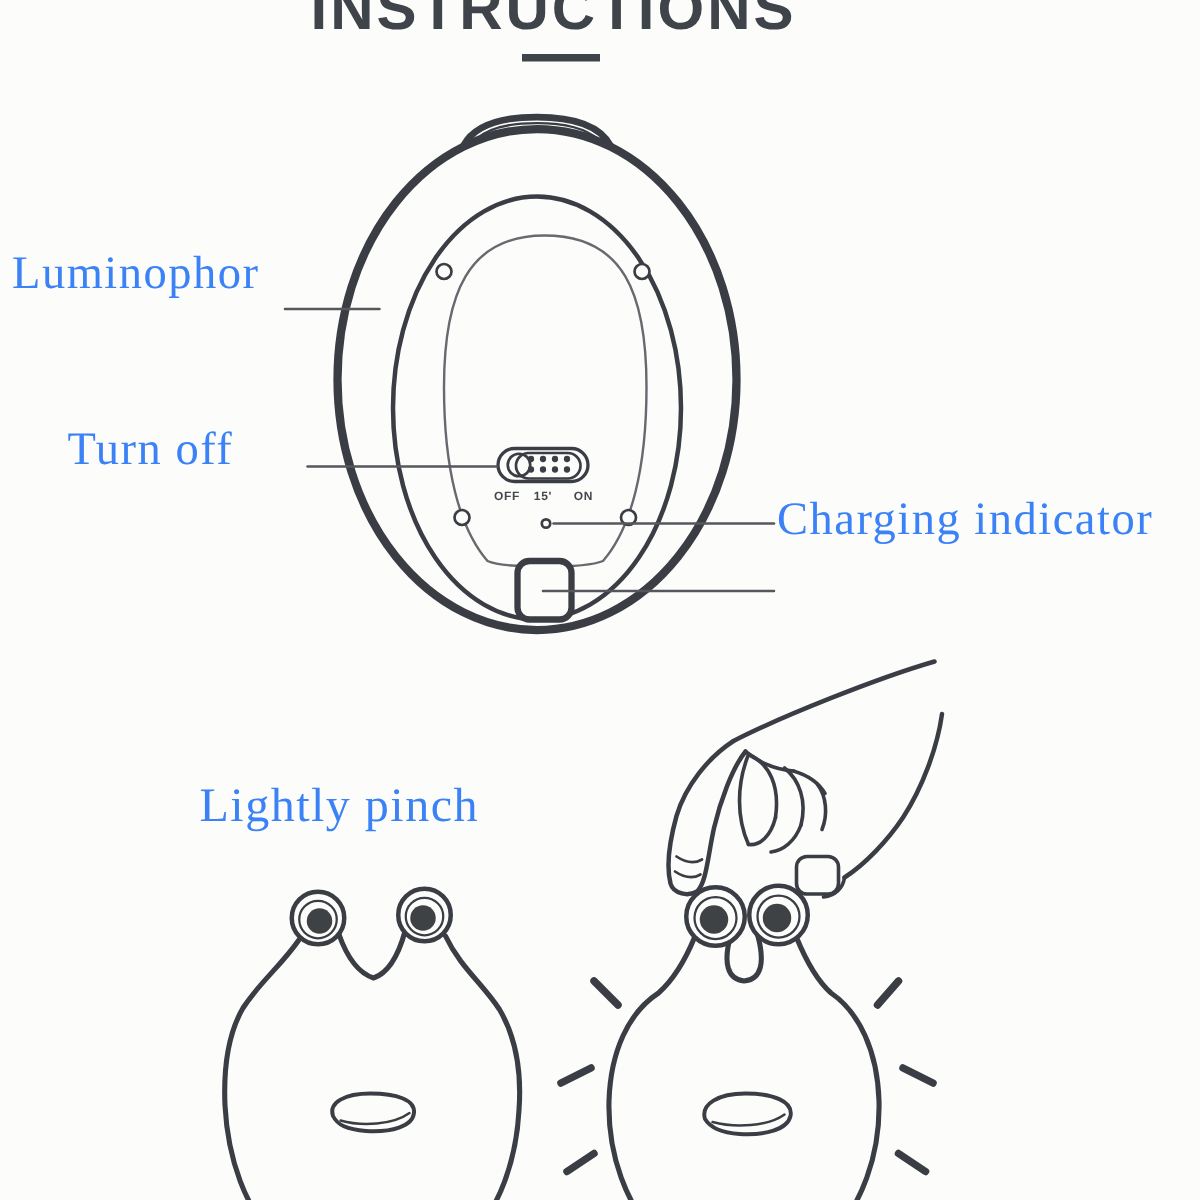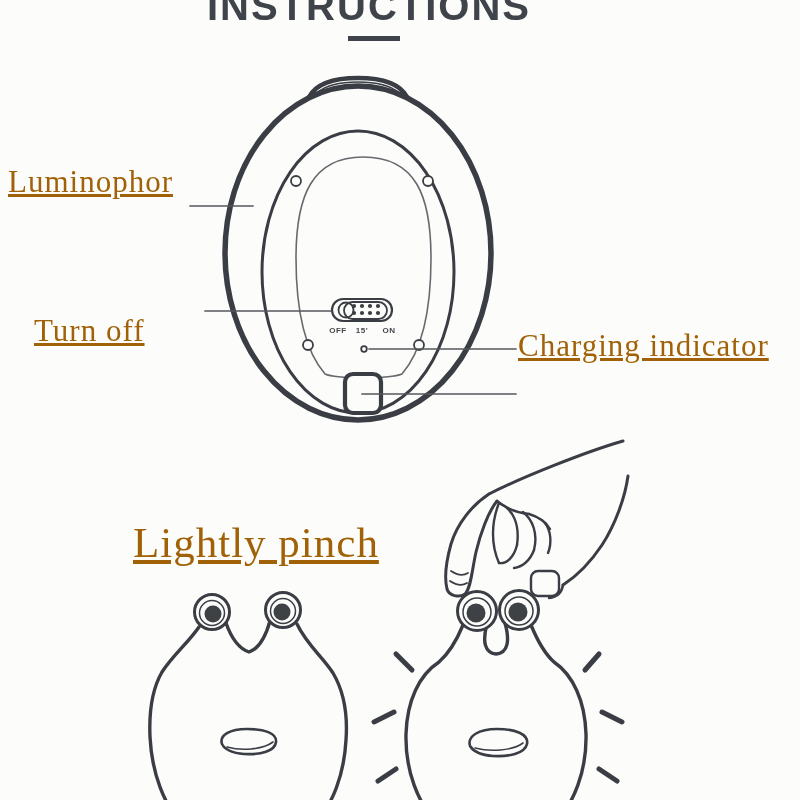--- a/index.html
+++ b/index.html
@@ -3,26 +3,26 @@
 <meta charset="utf-8">
 <style>
   html,body{margin:0;padding:0;background:#fcfcfb;}
   .stage{position:relative;width:800px;height:800px;background:#fcfcfb;overflow:hidden;
          font-family:"Liberation Serif", serif;}
   .stage svg{position:absolute;left:0;top:0;}
   .title{position:absolute;top:-16px;left:0;width:738px;text-align:center;
          font-family:"Liberation Sans", sans-serif;font-weight:700;font-size:40px;
          letter-spacing:2px;color:#3f434a;white-space:nowrap;}
   .title-underline{position:absolute;left:348px;top:36px;width:52px;height:5px;background:#3f434a;}
-  .callout{position:absolute;color:#a16207;font-size:31px;letter-spacing:1px;white-space:nowrap;text-decoration:underline;}
+  .callout{position:absolute;color:#3b82f6;font-size:31px;letter-spacing:1px;white-space:nowrap;}
   .lbl-luminophor{left:8px;top:164px;}
-  .lbl-turnoff{left:34px;top:281px;margin-top:32px;}
+  .lbl-turnoff{left:45px;top:281px;}
   .lbl-charging{left:518px;top:328px;}
   .lbl-dcport{left:524px;top:374px;}
-  .lbl-pinch{left:133px;top:518px;font-size:43px;}
+  .lbl-pinch{left:133px;top:518px;font-size:32px;}
   .sw-label{font-family:"Liberation Sans", sans-serif;font-weight:700;font-size:8px;
             fill:#45474c;letter-spacing:.5px;}
 </style>
 </head>
 <body>
 
 <div class="stage">
 
   <svg width="800" height="800" viewBox="0 0 800 800">
     <g fill="none" stroke="#3a3d43" stroke-linecap="round" stroke-linejoin="round">

